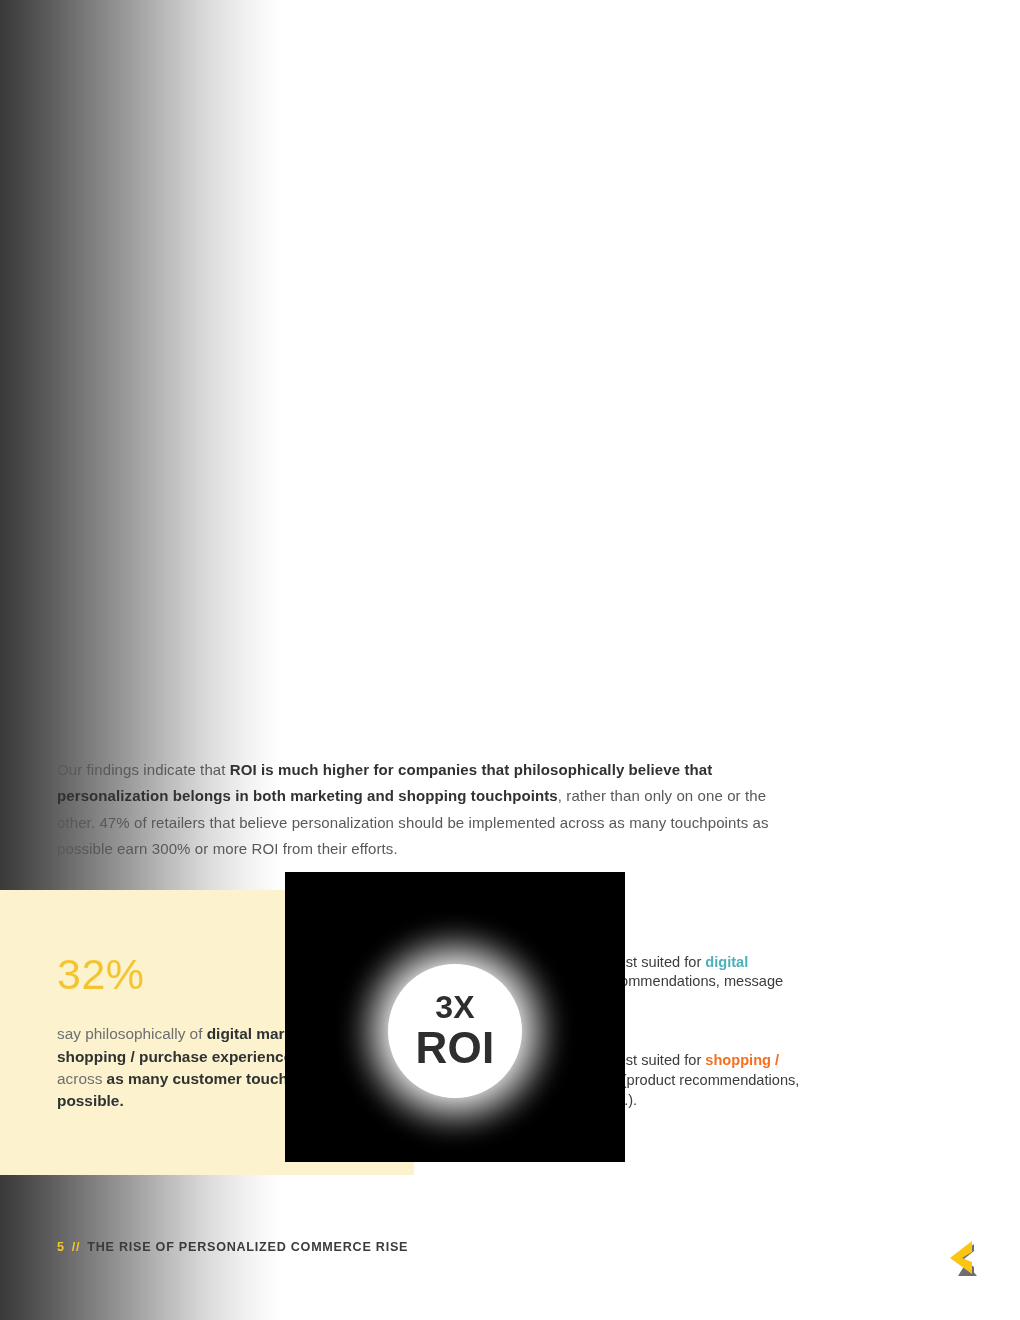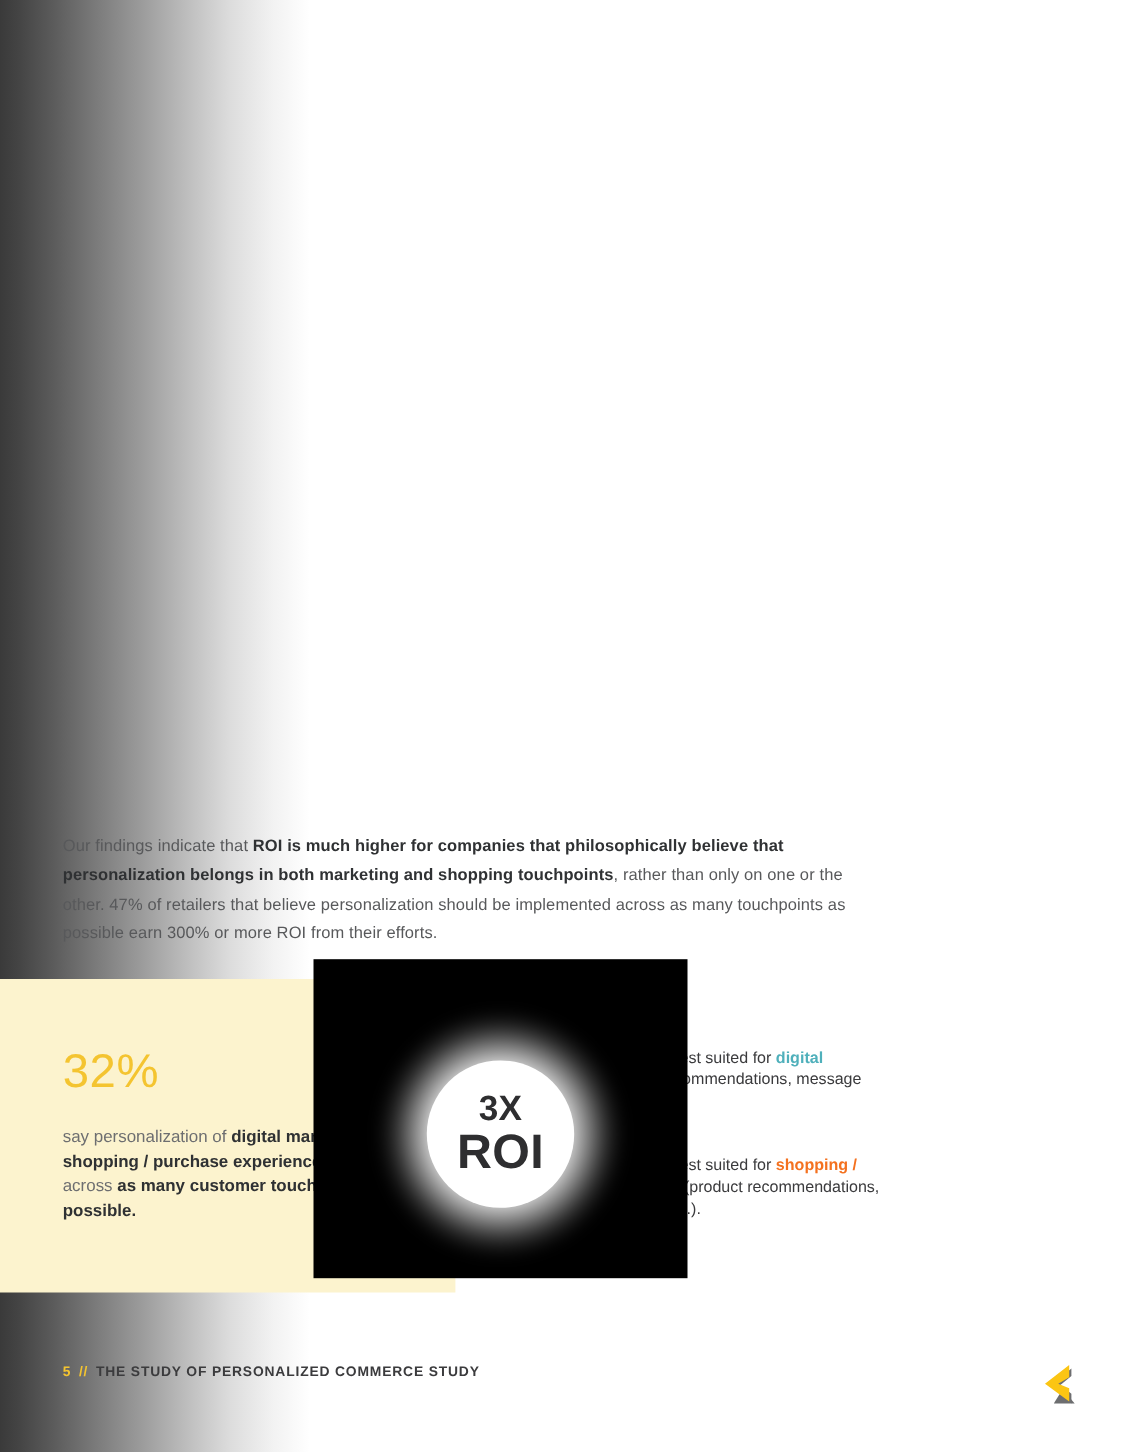--- a/index.html
+++ b/index.html
@@ -197,38 +197,38 @@
 
 <p class="intro-paragraph"><span>Our findings indicate that </span><b>ROI is much higher for companies that philosophically believe that personalization belongs in both marketing and shopping touchpoints</b><span>, rather than only on one or the other. 47% of retailers that believe personalization should be implemented across as many touchpoints as possible earn 300% or more ROI from their efforts.</span></p>
 
 <div class="support-column">
   <p class="support-block"><span>say personalization is best suited for </span><span class="hl-teal">digital marketing</span><span> (creative recommendations, message optimization, etc.).</span></p>
   <p class="support-block"><span>say personalization is best suited for </span><span class="hl-orange">shopping / purchase interactions</span><span> (product recommendations, personalized search, etc.).</span></p>
 </div>
 
 <div class="callout-panel">
   <div class="callout-stat">32%</div>
-  <p class="callout-body"><span>say personalization of </span><b>digital marketing and shopping / purchase experiences</b><span> is important across </span><b>as many customer touchpoints as possible.</b></p>
+  <p class="callout-body"><span>say philosophically of </span><b>digital marketing and shopping / purchase experiences</b><span> is important across </span><b>as many customer touchpoints as possible.</b></p>
 </div>
 
 <div class="chart-card">
   <div class="donut-glow"></div>
   <div class="donut-wrap">
     <div class="donut-ring" id="donut-ring"></div>
     <div class="donut-hole">
       <div class="donut-label-top">3X</div>
       <div class="donut-label-bottom">ROI</div>
     </div>
   </div>
 </div>
 
 <div class="page-footer">
   <span class="footer-page-number">5</span>
   <span class="footer-sep">//</span>
-  <span class="footer-title">THE STUDY OF PERSONALIZED COMMERCE STUDY</span>
+  <span class="footer-title">THE RISE OF PERSONALIZED COMMERCE RISE</span>
 </div>
 
 <div class="brand-logo">
   <svg viewBox="0 0 54 52" width="54" height="52" aria-hidden="true">
     <polygon points="28,44 47,44 36,31" fill="#6d6e70"></polygon>
     <polygon points="44,12 26,27 44,44 44,35 34,27 44,19" fill="#6d6e70"></polygon>
     <polygon points="42,9 20,26 42,42 42,30 32,26 42,20" fill="#fbc513"></polygon>
   </svg>
 </div>
 

